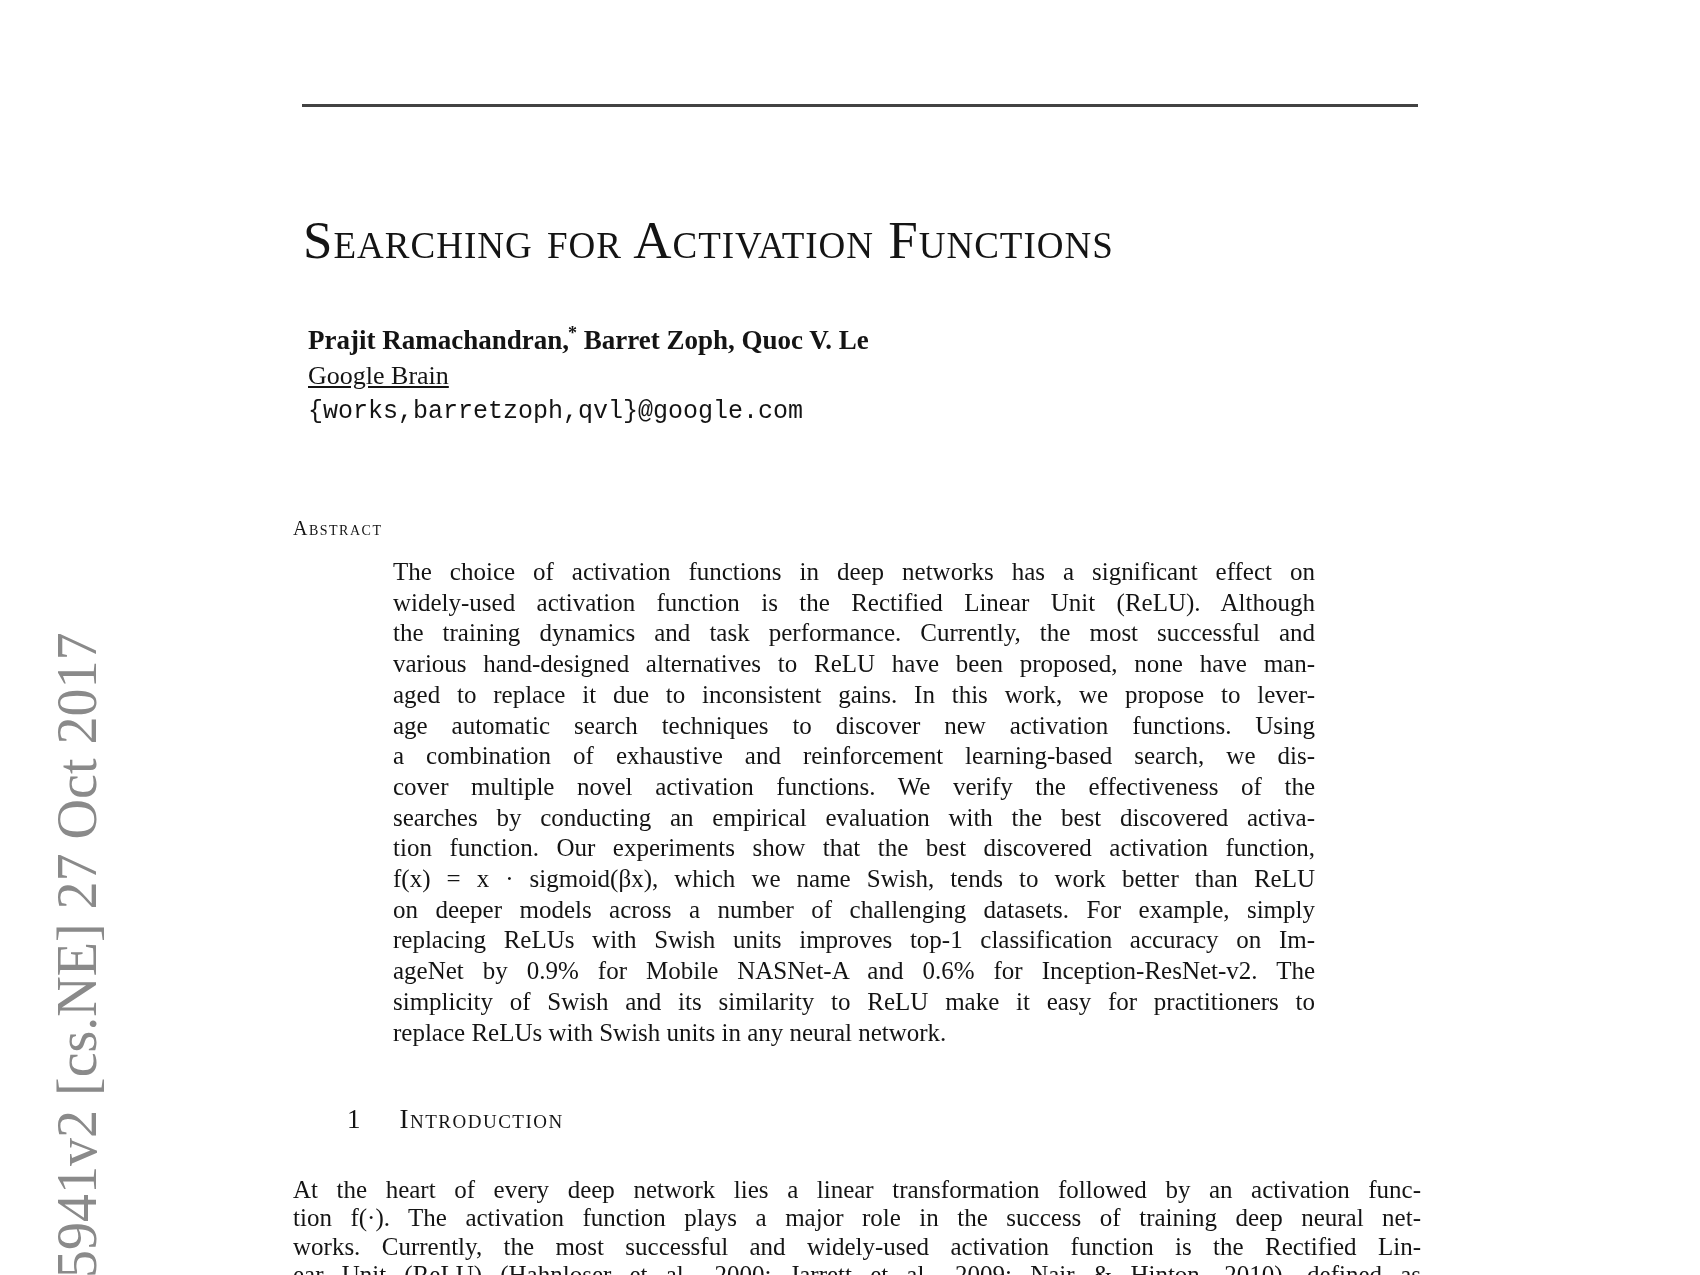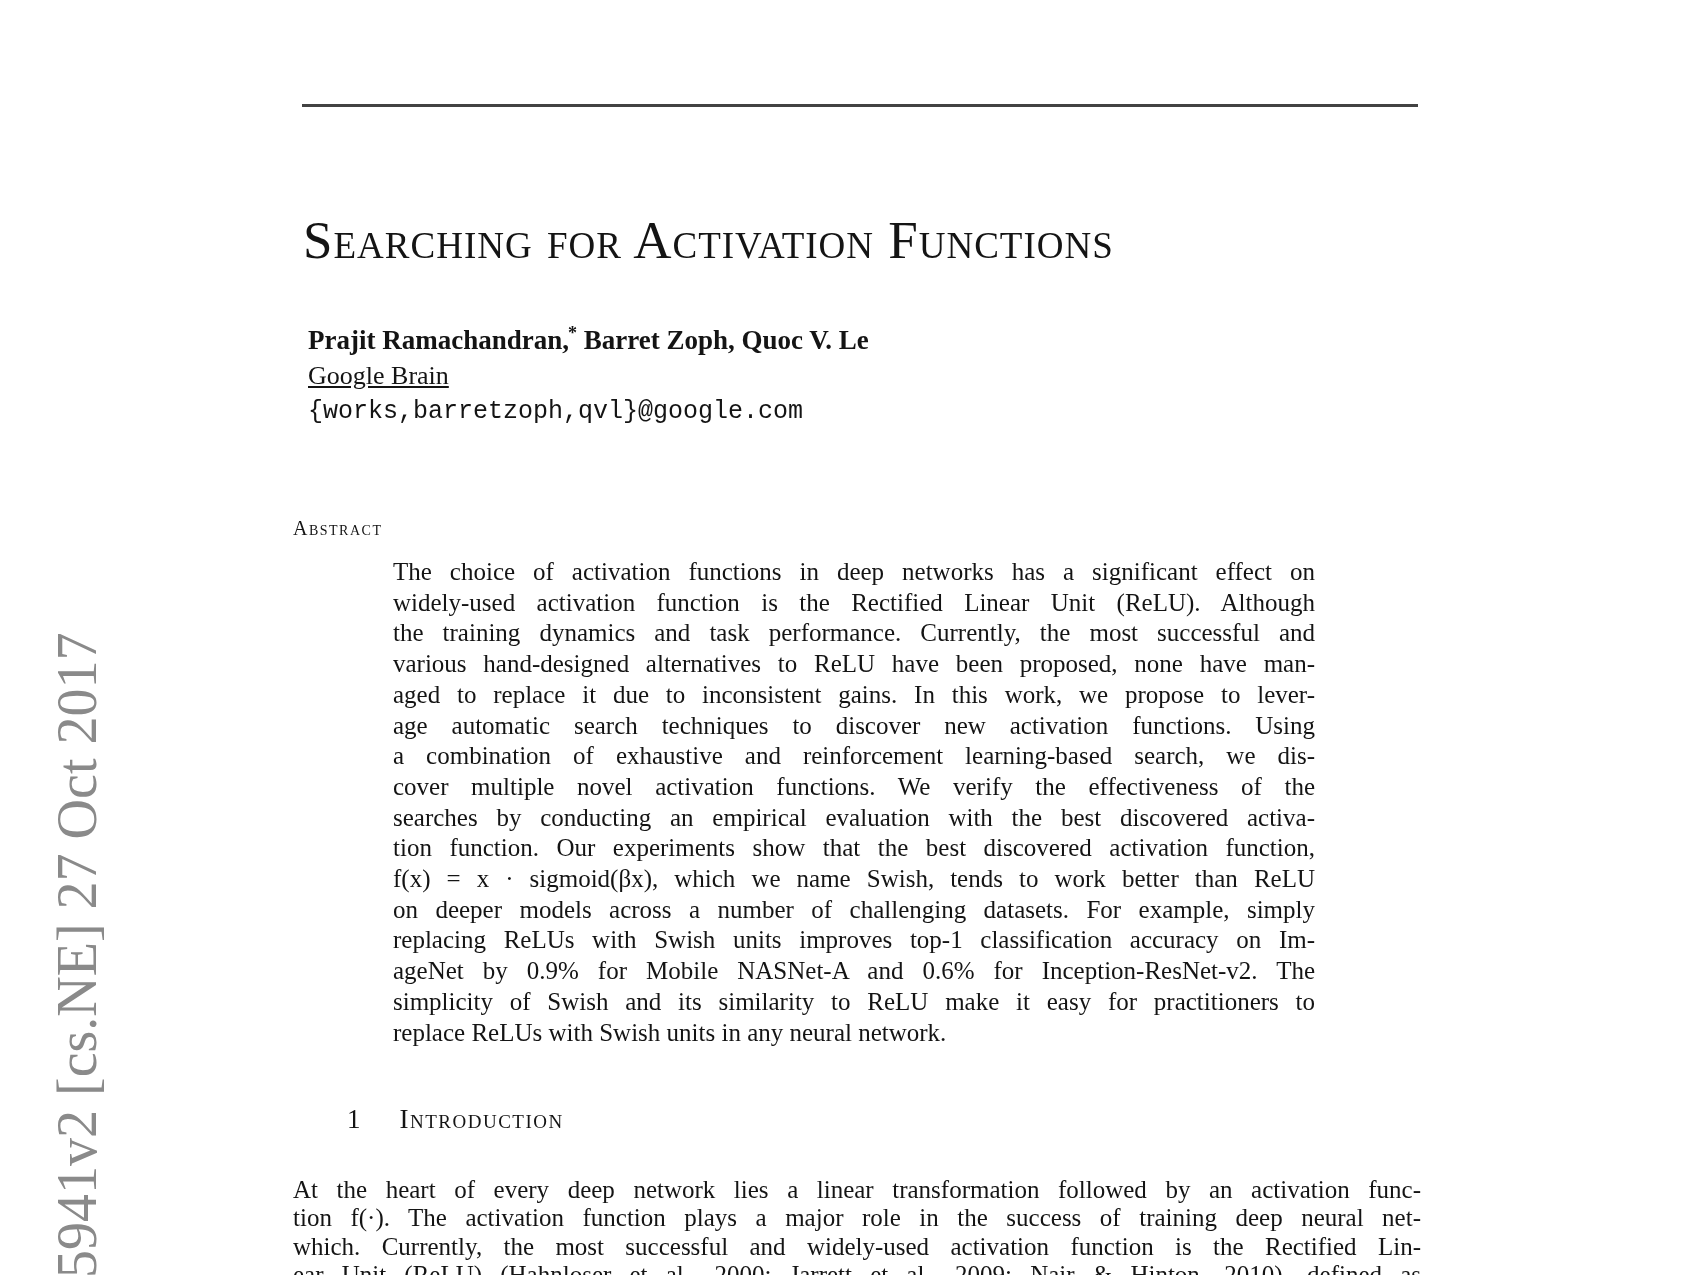--- a/index.html
+++ b/index.html
@@ -136,15 +136,15 @@
     <div class="jline last">replace ReLUs with Swish units in any neural network.</div>
   </div>
 
 <div class="abs section-heading">
   <span class="sec-num">1</span><span class="sc">Introduction</span>
 </div>
 
 <div class="abs intro-body">
     <div class="jline">At the heart of every deep network lies a linear transformation followed by an activation func-</div>
     <div class="jline">tion f(·). The activation function plays a major role in the success of training deep neural net-</div>
-    <div class="jline">which. Currently, the most successful and widely-used activation function is the Rectified Lin-</div>
+    <div class="jline">works. Currently, the most successful and widely-used activation function is the Rectified Lin-</div>
     <div class="jline">ear Unit (ReLU) (Hahnloser et al., 2000; Jarrett et al., 2009; Nair &amp; Hinton, 2010), defined as</div>
   </div>
 
 </body></html>

